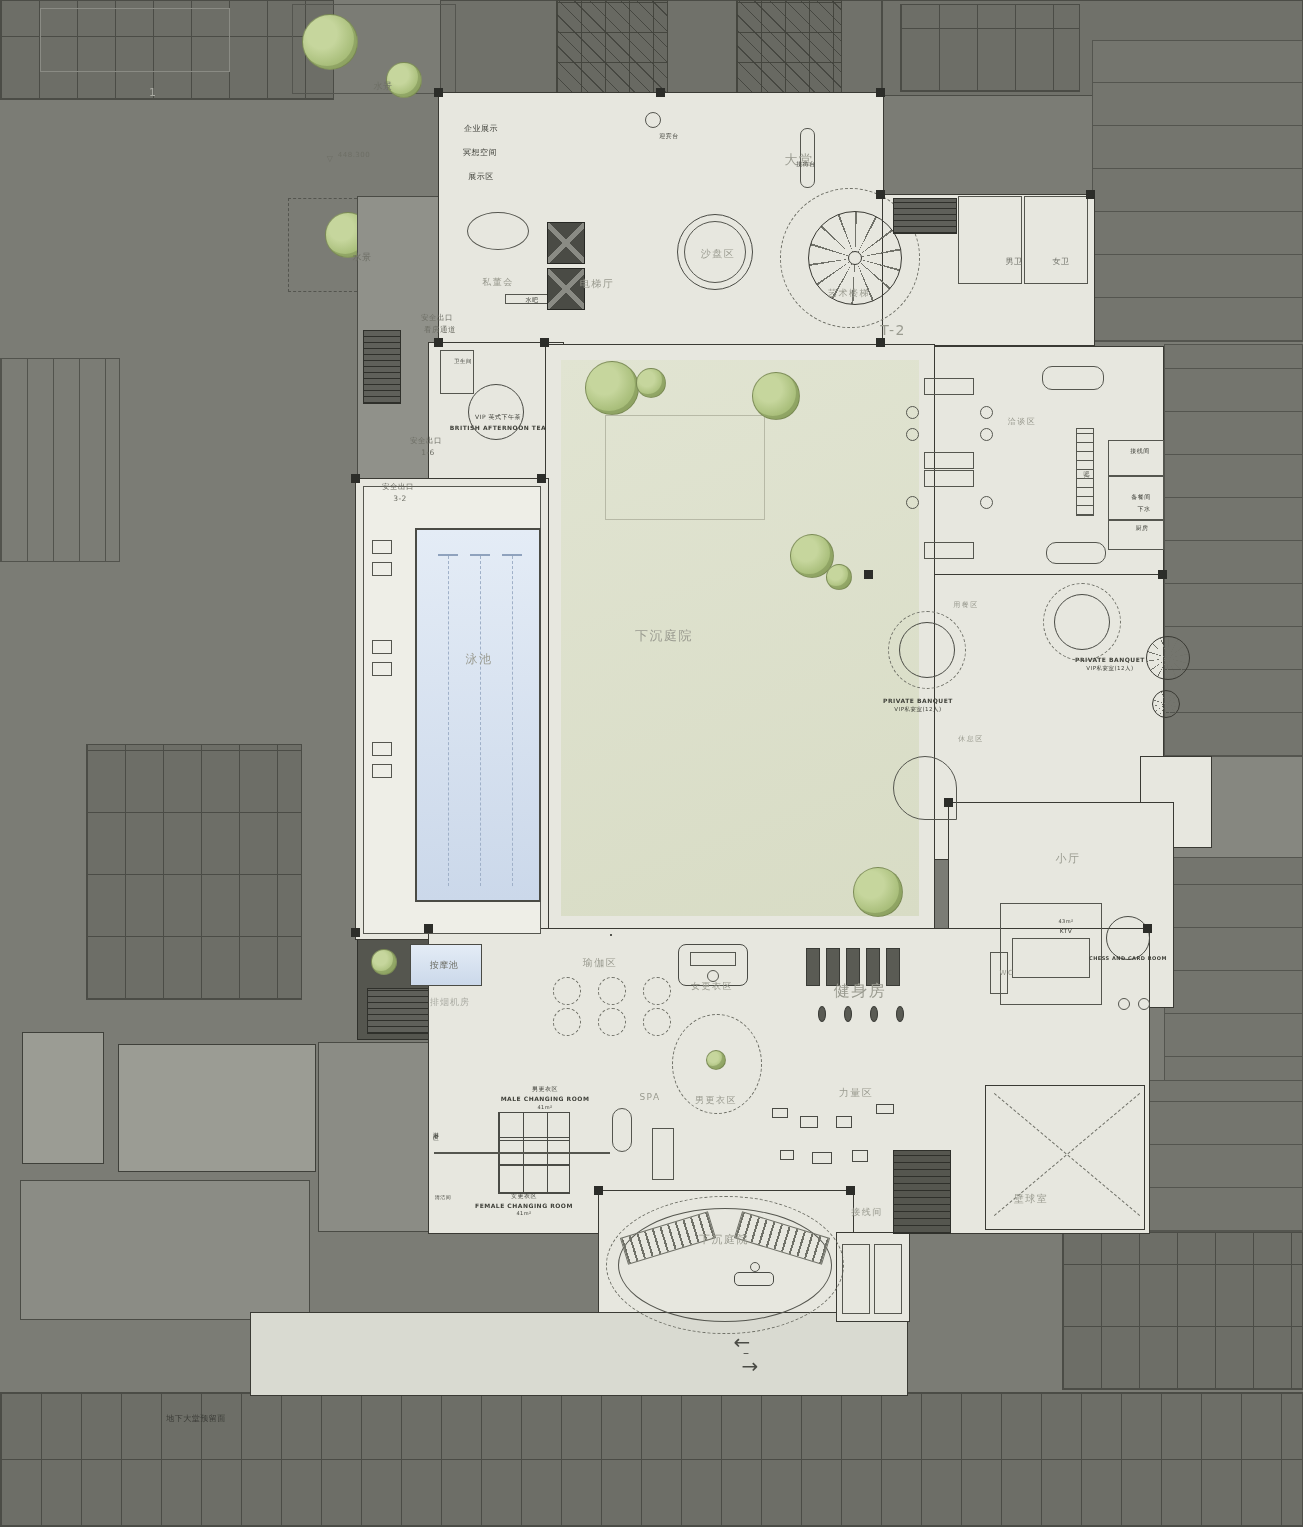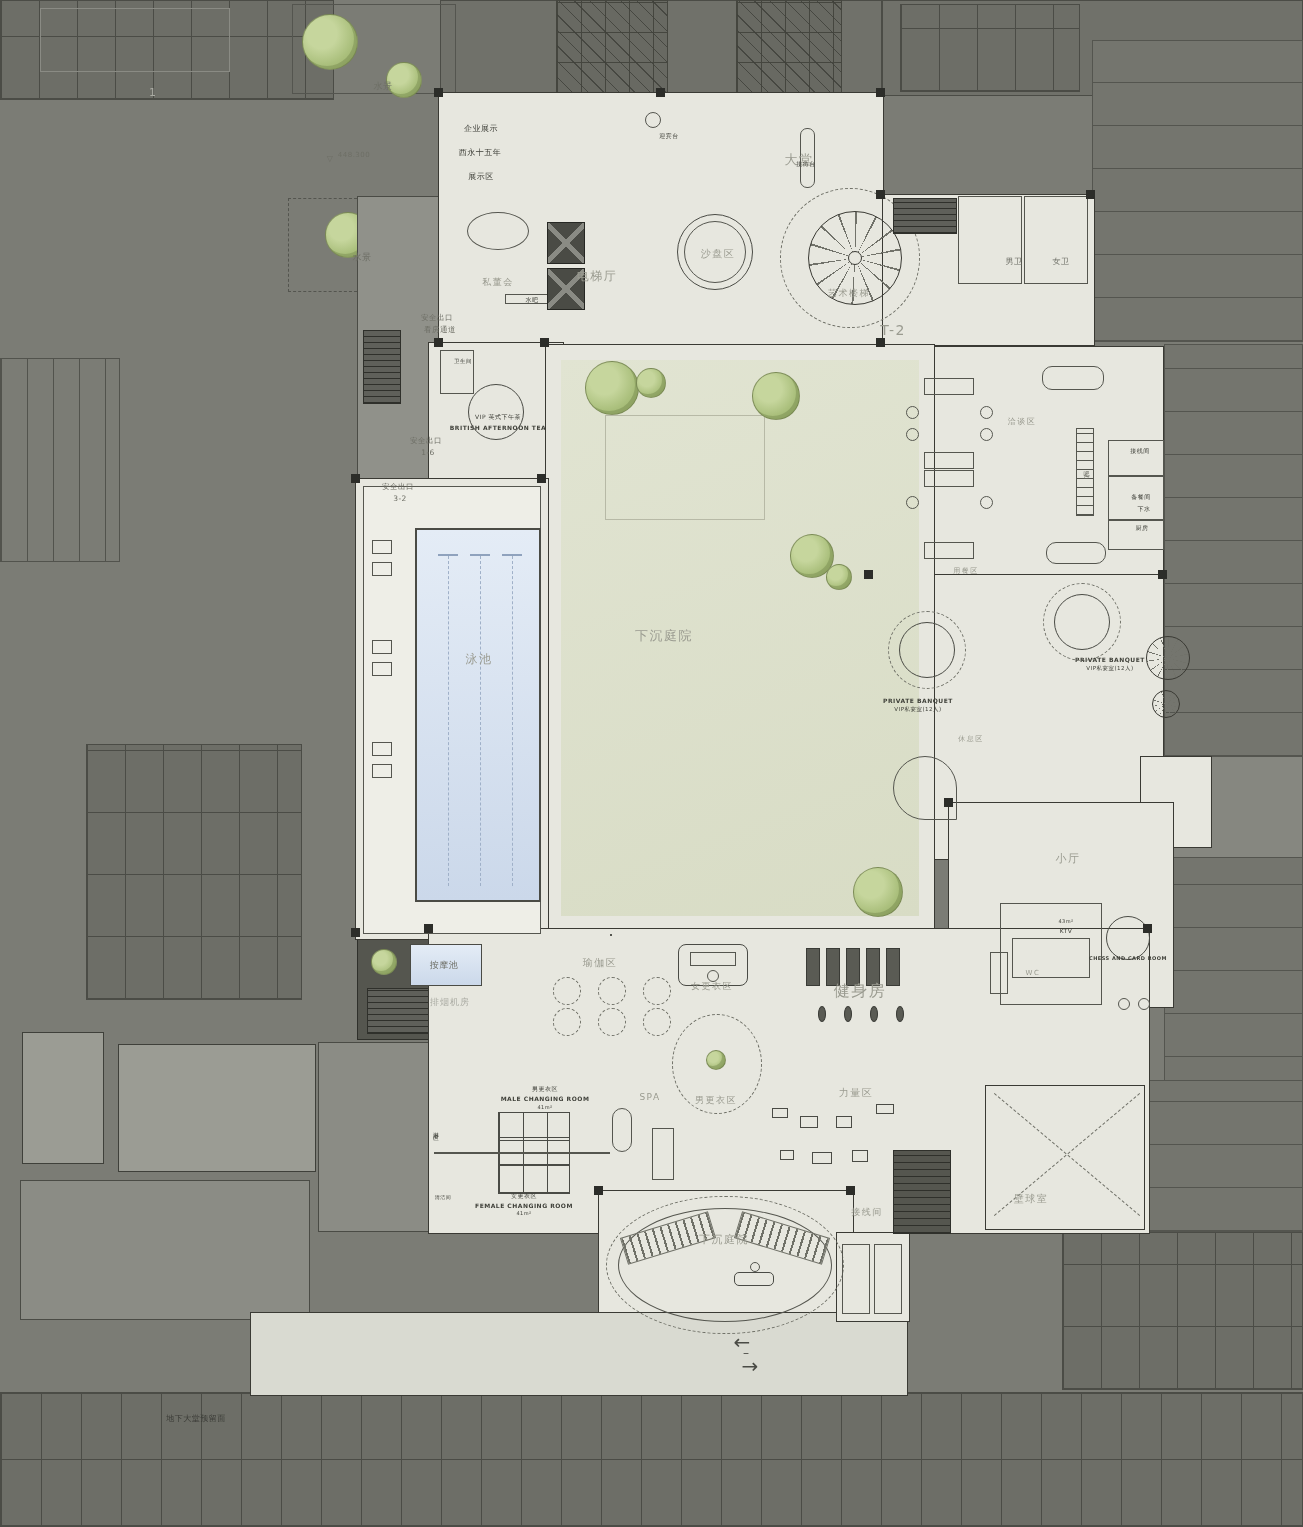--- a/index.html
+++ b/index.html
@@ -263,30 +263,30 @@
   <div class="col" style="left:944px;top:798px"></div>
   <div class="col" style="left:594px;top:1186px"></div>
   <div class="col" style="left:846px;top:1186px"></div>
 
   <div id="label-layer">
       <span class="plan-label lab-light" style="left: 153px; top: 92px; font-size: 11px;">1</span>
       <span class="plan-label lab-mdark" style="left: 383px; top: 86px; font-size: 9px;">水景</span>
       <span class="plan-label lab-mdark" style="left: 354px; top: 155px; font-size: 7px;">448.300</span>
       <span class="plan-label lab-mdark" style="left: 362px; top: 257px; font-size: 9px;">水景</span>
       <span class="plan-label lab-dark" style="left: 481px; top: 128px; font-size: 8px;">企业展示</span>
-      <span class="plan-label lab-dark" style="left: 480px; top: 152px; font-size: 8px;">西永十五年</span>
+      <span class="plan-label lab-dark" style="left: 480px; top: 152px; font-size: 8px;">冥想空间</span>
       <span class="plan-label lab-dark" style="left: 481px; top: 176px; font-size: 8px;">展示区</span>
       <span class="plan-label lab-muted" style="left: 799px; top: 160px; font-size: 13px;">大堂</span>
       <span class="plan-label lab-dark" style="left: 669px; top: 136px; font-size: 6px;">迎宾台</span>
       <span class="plan-label lab-dark" style="left: 806px; top: 164px; font-size: 6px;">接待台</span>
       <span class="plan-label lab-muted" style="left: 718px; top: 254px; font-size: 10px;">沙盘区</span>
       <span class="plan-label lab-muted" style="left: 849px; top: 293px; font-size: 9px;">艺术楼梯</span>
       <span class="plan-label lab-muted" style="left: 498px; top: 282px; font-size: 9px;">私董会</span>
       <span class="plan-label lab-dark" style="left: 532px; top: 300px; font-size: 6px;">水吧</span>
-      <span class="plan-label lab-muted" style="left: 597px; top: 276px; font-size: 12px;">电梯厅</span>
+      <span class="plan-label lab-muted" style="left: 597px; top: 284px; font-size: 10px;">电梯厅</span>
       <span class="plan-label lab-mdark" style="left: 1014px; top: 261px; font-size: 8px;">男卫</span>
       <span class="plan-label lab-mdark" style="left: 1061px; top: 261px; font-size: 8px;">女卫</span>
       <span class="plan-label lab-muted" style="left: 893px; top: 330px; font-size: 14px;">T-2</span>
       <span class="plan-label lab-mdark" style="left: 437px; top: 318px; font-size: 7.5px;">安全出口</span>
       <span class="plan-label lab-mdark" style="left: 440px; top: 330px; font-size: 7.5px;">看房通道</span>
       <span class="plan-label lab-mdark" style="left: 426px; top: 441px; font-size: 7.5px;">安全出口</span>
       <span class="plan-label lab-mdark" style="left: 428px; top: 452px; font-size: 7.5px;">1-6</span>
       <span class="plan-label lab-mdark" style="left: 398px; top: 487px; font-size: 7.5px;">安全出口</span>
       <span class="plan-label lab-mdark" style="left: 400px; top: 498px; font-size: 7.5px;">3-2</span>
       <span class="plan-label lab-dark" style="left: 463px; top: 361px; font-size: 5.5px;">卫生间</span>
@@ -295,30 +295,30 @@
       <span class="plan-label lab-muted" style="left: 479px; top: 659px; font-size: 12px;">泳池</span>
       <span class="plan-label lab-mdark" style="left: 444px; top: 965px; font-size: 9px;">按摩池</span>
       <span class="plan-label lab-light" style="left: 450px; top: 1002px; font-size: 9px;">排烟机房</span>
       <span class="plan-label lab-muted" style="left: 664px; top: 636px; font-size: 13px;">下沉庭院</span>
       <span class="plan-label lab-muted" style="left: 1022px; top: 421px; font-size: 8px;">洽谈区</span>
       <span class="plan-label lab-mdark v" style="left: 1086px; top: 468px; font-size: 6px;">吧台</span>
       <span class="plan-label lab-dark" style="left: 1140px; top: 451px; font-size: 6px;">接线间</span>
       <span class="plan-label lab-dark" style="left: 1141px; top: 497px; font-size: 6px;">备餐间</span>
       <span class="plan-label lab-dark" style="left: 1144px; top: 509px; font-size: 6px;">下水</span>
       <span class="plan-label lab-dark" style="left: 1142px; top: 528px; font-size: 6px;">厨房</span>
-      <span class="plan-label lab-muted" style="left: 966px; top: 571px; font-size: 7px; text-align: center;">用餐区</span>
+      <span class="plan-label lab-muted" style="left: 966px; top: 605px; font-size: 7px; text-align: center;">用餐区</span>
       <span class="plan-label lab-dark b" style="left: 918px; top: 700px; font-size: 6px;">PRIVATE BANQUET</span>
       <span class="plan-label lab-dark" style="left: 918px; top: 709px; font-size: 5.5px;">VIP私宴室(12人)</span>
       <span class="plan-label lab-muted" style="left: 971px; top: 739px; font-size: 7px;">休息区</span>
       <span class="plan-label lab-dark b" style="left: 1110px; top: 659px; font-size: 6px;">PRIVATE BANQUET</span>
       <span class="plan-label lab-dark" style="left: 1110px; top: 668px; font-size: 5.5px;">VIP私宴室(12人)</span>
       <span class="plan-label lab-muted" style="left: 1068px; top: 858px; font-size: 11px;">小厅</span>
       <span class="plan-label lab-dark" style="left: 1066px; top: 921px; font-size: 5px;">43m²</span>
       <span class="plan-label lab-dark" style="left: 1066px; top: 930px; font-size: 6px;">KTV</span>
-      <span class="plan-label lab-muted" style="left: 1007px; top: 973px; font-size: 7px; margin-left: 26px;">WC</span>
+      <span class="plan-label lab-muted" style="left: 1007px; top: 973px; font-size: 7px;">WC</span>
       <span class="plan-label lab-dark b" style="left: 1128px; top: 958px; font-size: 5px;">CHESS AND CARD ROOM</span>
       <span class="plan-label lab-muted" style="left: 600px; top: 963px; font-size: 10px;">瑜伽区</span>
       <span class="plan-label lab-muted" style="left: 712px; top: 986px; font-size: 9px;">女更衣区</span>
       <span class="plan-label lab-muted" style="left: 860px; top: 991px; font-size: 16px;">健身房</span>
       <span class="plan-label lab-muted" style="left: 716px; top: 1100px; font-size: 9px;">男更衣区</span>
       <span class="plan-label lab-muted" style="left: 856px; top: 1093px; font-size: 10px;">力量区</span>
       <span class="plan-label lab-muted" style="left: 650px; top: 1097px; font-size: 9px;">SPA</span>
       <span class="plan-label lab-dark" style="left: 545px; top: 1089px; font-size: 6px;">男更衣区</span>
       <span class="plan-label lab-dark b" style="left: 545px; top: 1098px; font-size: 6px;">MALE CHANGING ROOM</span>
       <span class="plan-label lab-dark" style="left: 545px; top: 1107px; font-size: 5px;">41m²</span>

